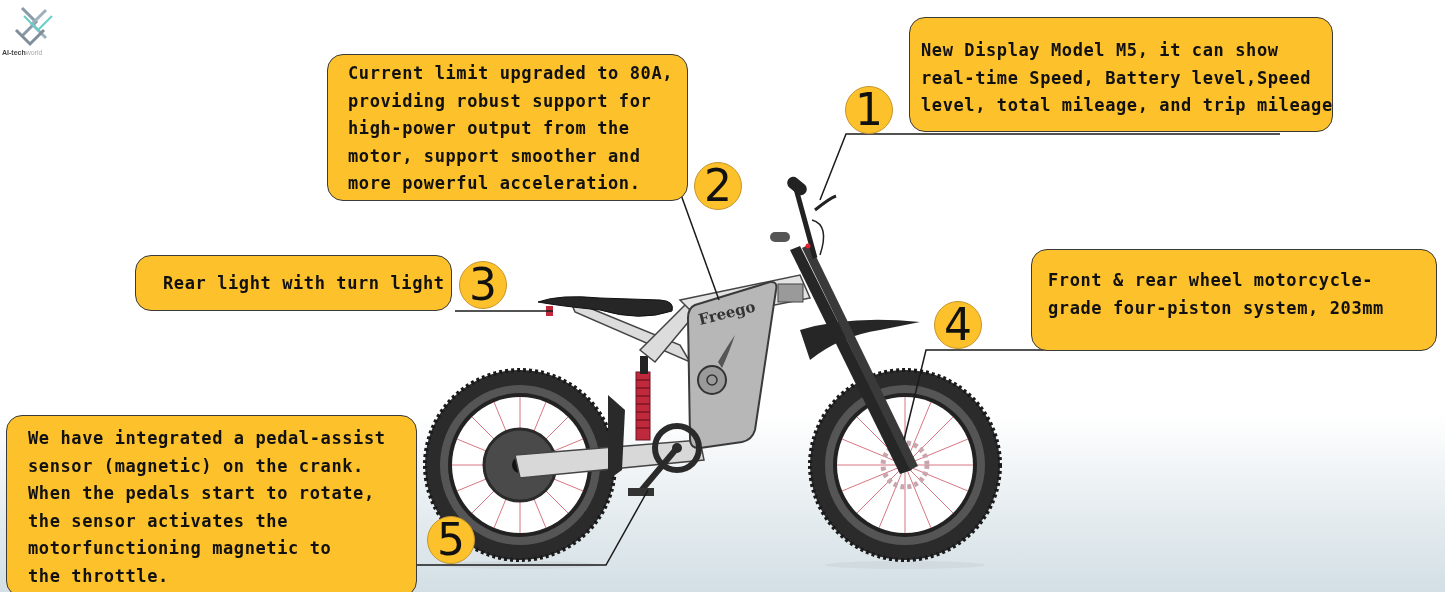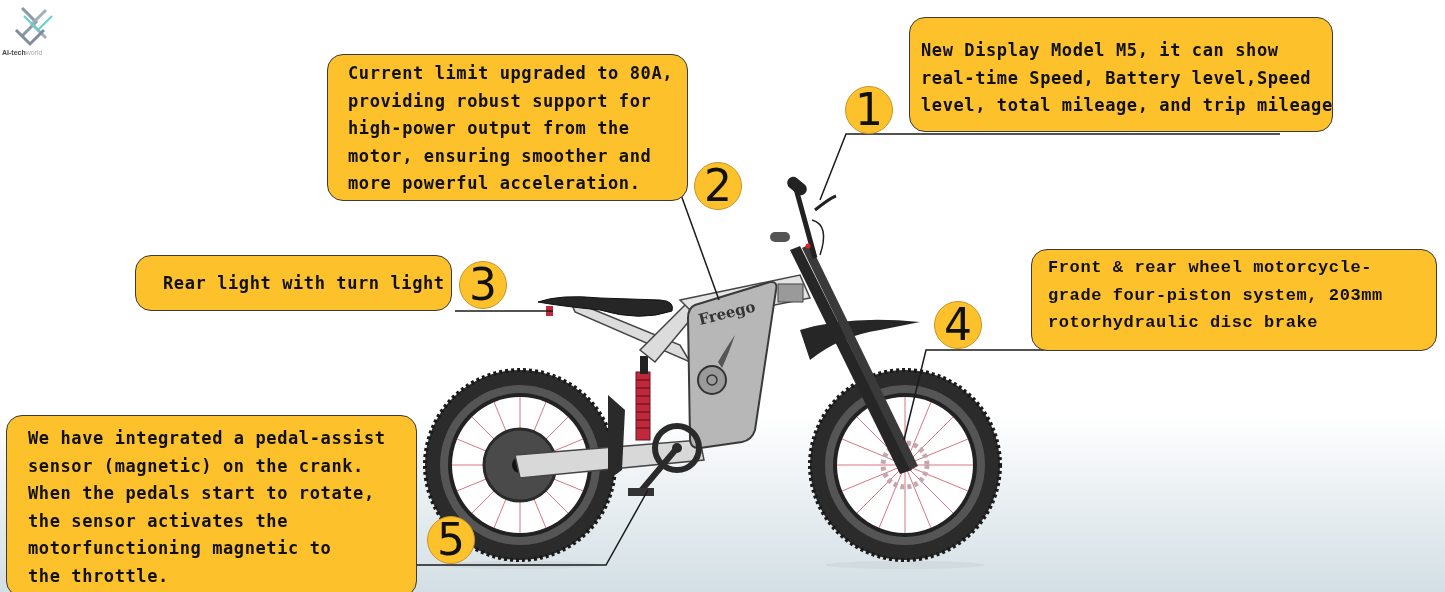--- a/index.html
+++ b/index.html
@@ -145,34 +145,33 @@
   <span class="line">New Display Model M5, it can show</span>
   <span class="line">real-time Speed, Battery level,Speed</span>
   <span class="line">level, total mileage, and trip mileage</span>
 </div>
 <div class="badge" style="left:845px; top:86px;">1</div>
 
 <div class="callout" style="left:327px; top:54px; width:361px; height:147px; padding:5px 0 0 20px;">
   <span class="line">Current limit upgraded to 80A,</span>
   <span class="line">providing robust support for</span>
   <span class="line">high-power output from the</span>
-  <span class="line">motor, ensuring smoother and</span>
+  <span class="line">motor, support smoother and</span>
   <span class="line">more powerful acceleration.</span>
 </div>
 <div class="badge" style="left:694px; top:162px;">2</div>
 
 <div class="callout" style="left:135px; top:255px; width:317px; height:56px; padding:14px 0 16px 27px;">
   <span class="line">Rear light with turn light</span>
 </div>
 <div class="badge" style="left:459px; top:261px;">3</div>
 
-<div class="callout" style="left:1031px; top:249px; width:406px; height:102px; padding:4px 0 0 16px;font-family:Liberation Mono, monospace;">
+<div class="callout" style="left:1031px; top:249px; width:406px; height:102px; padding:17px 0 0 16px;">
   <span class="line">Front &amp; rear wheel motorcycle-</span>
   <span class="line">grade four-piston system, 203mm</span>
-  <span class="line">rotorhydraulic disc brake</span>
 </div>
 <div class="badge" style="left:934px; top:301px;">4</div>
 
 <div class="callout" style="left:6px; top:391px; width:411px; height:182px; padding:9px 0 0 21px;margin-top:24px;">
   <span class="line">We have integrated a pedal-assist</span>
   <span class="line">sensor (magnetic) on the crank.</span>
   <span class="line">When the pedals start to rotate,</span>
   <span class="line">the sensor activates the</span>
   <span class="line">motorfunctioning magnetic to</span>
   <span class="line">the throttle.</span>

